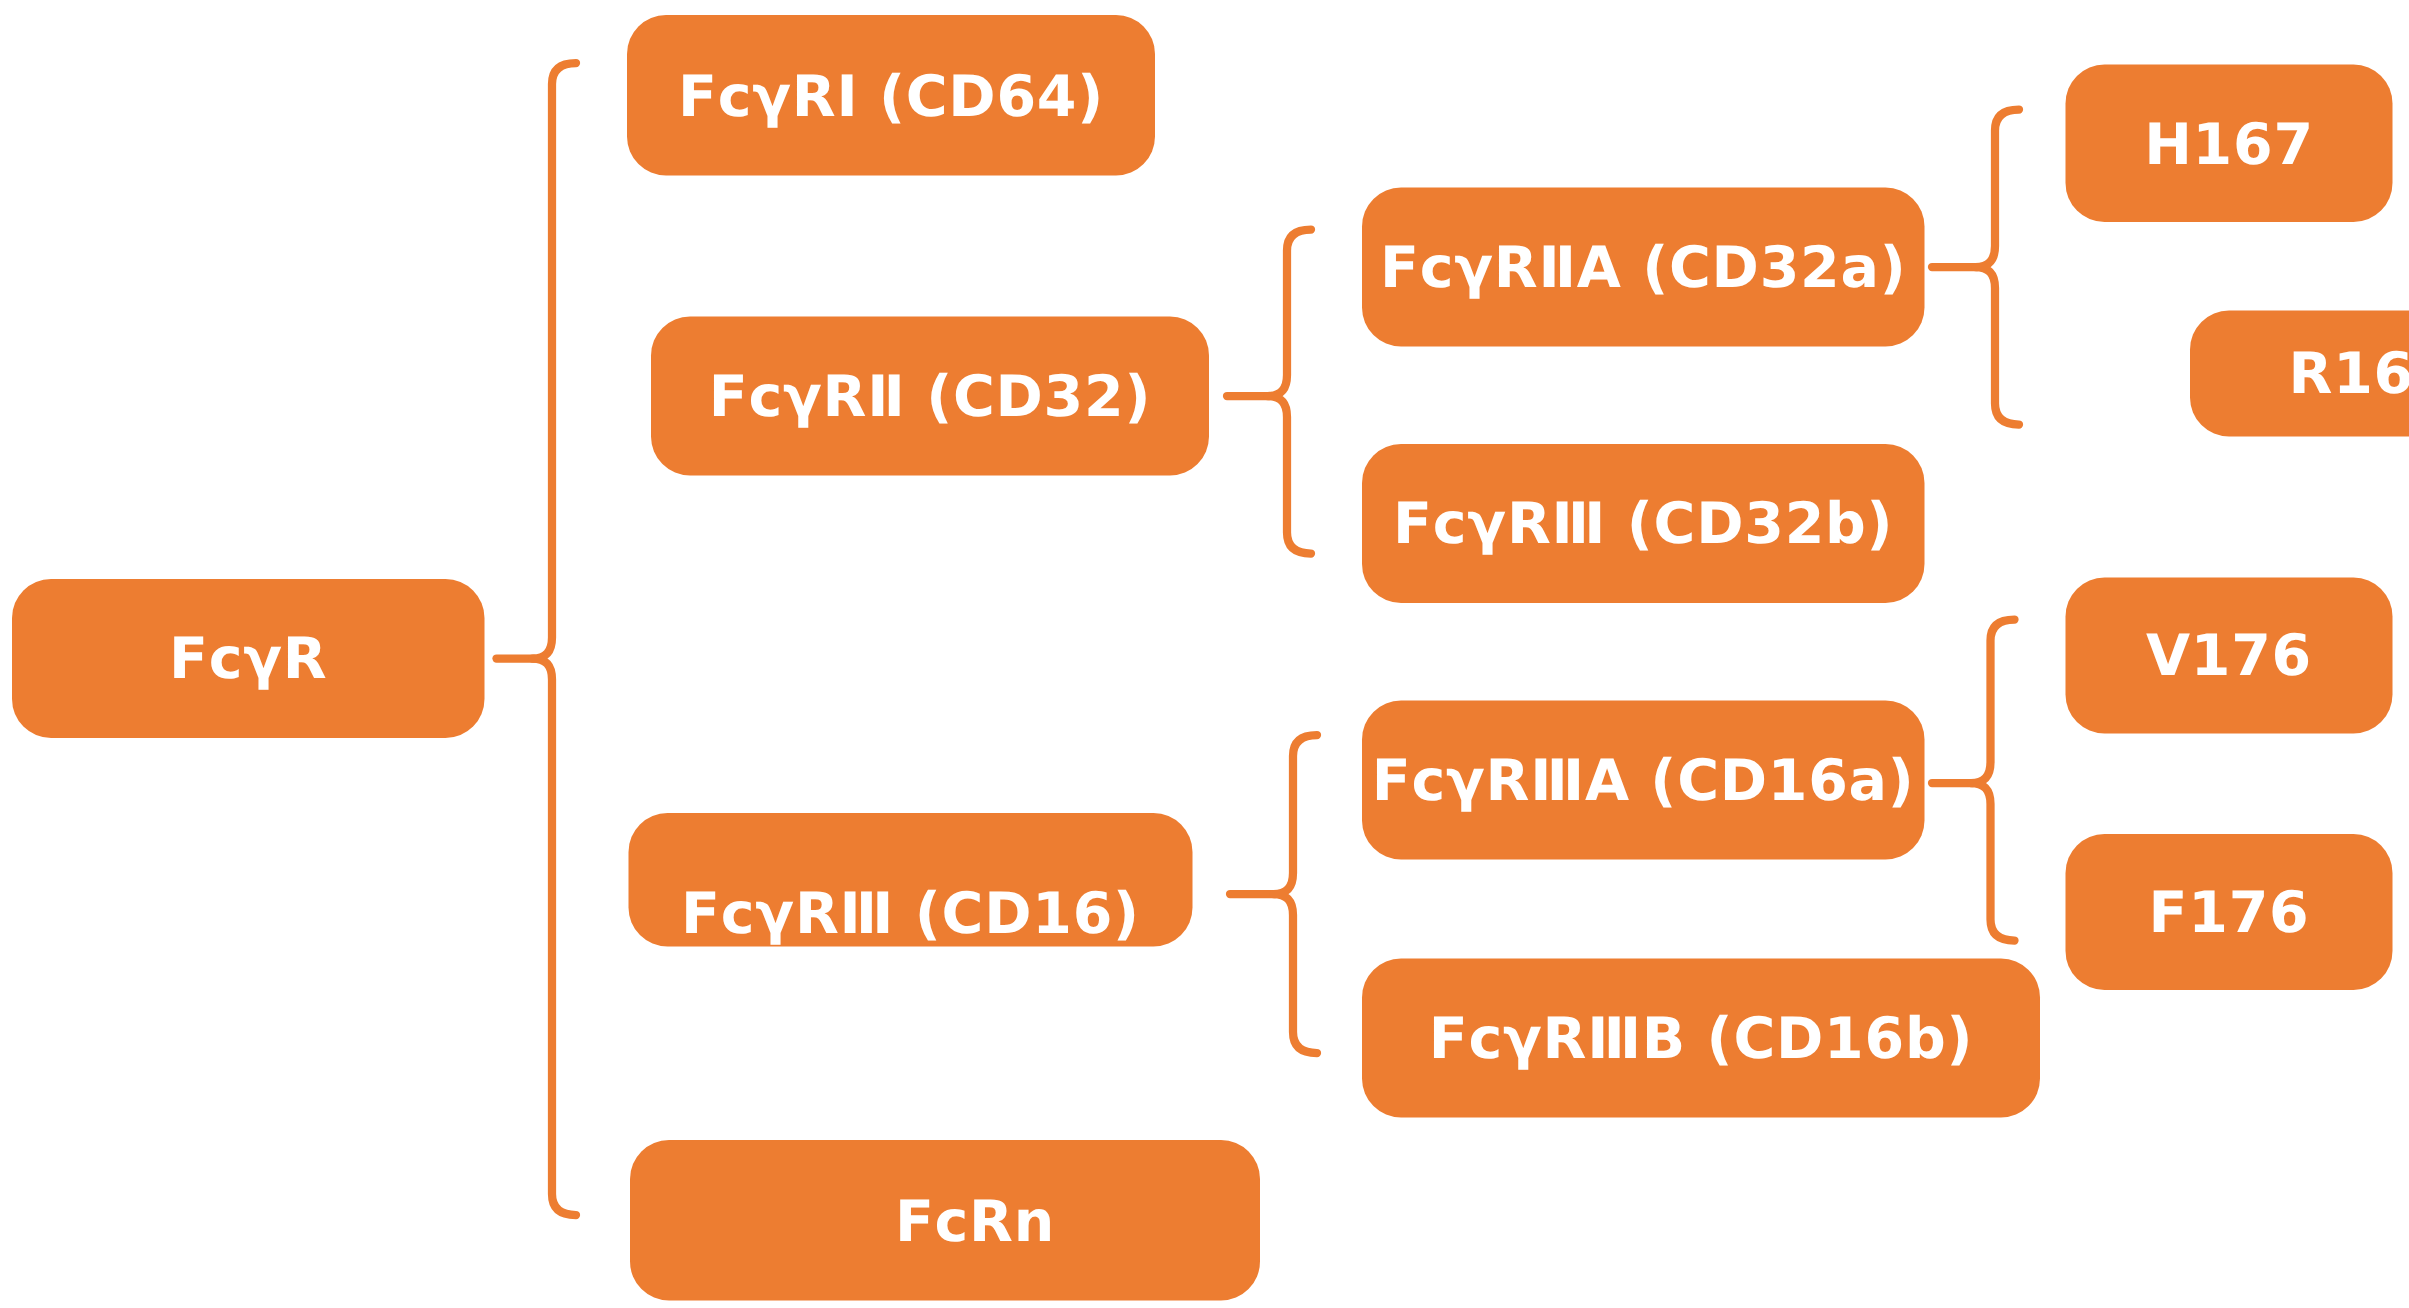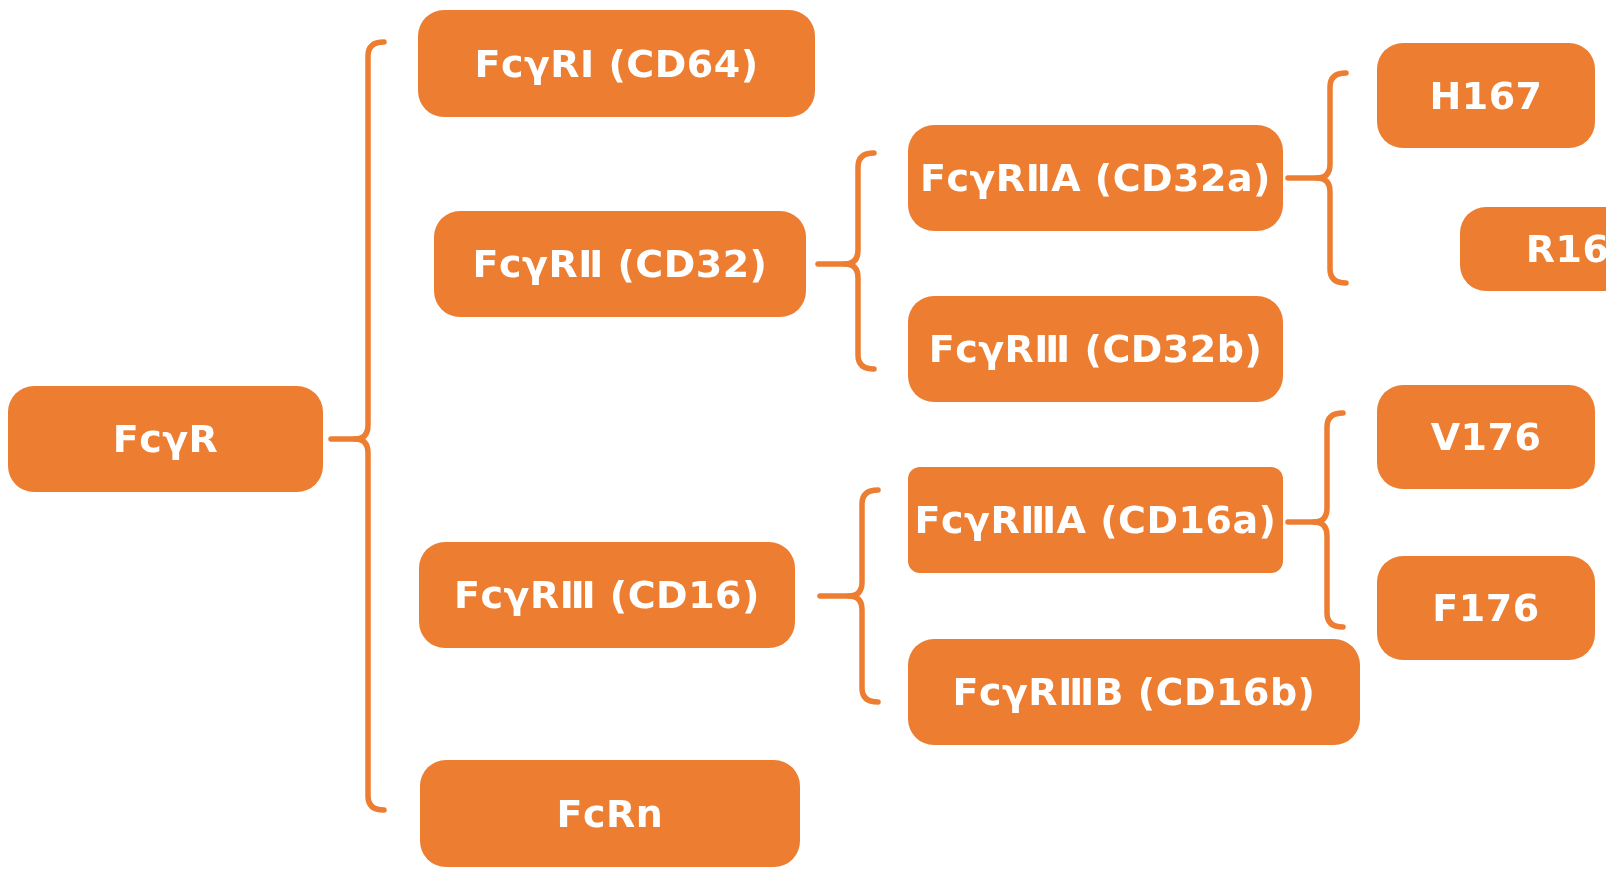--- a/index.html
+++ b/index.html
@@ -38,27 +38,27 @@
     justify-content: center;
     color: #FFFFFF;
     font-weight: bold;
     font-size: 38px;
     letter-spacing: 0.5px;
     white-space: nowrap;
     text-align: center;
   }
   
   #n-fcgr   { left:   8px; top: 386px; width: 315px; height: 106px; }
-  #n-fcgr1  { left: 418px; top:  10px; width: 397px; height: 107px; }
+  #n-fcgr1  { left: 418px; top:  10px; width: 352px; height: 107px; }
   #n-fcgr2  { left: 418px; top: 211px; width: 372px; height: 106px; margin-left: 16px; }
-  #n-fcgr3  { left: 419px; top: 542px; width: 376px; height: 106px; }
-  #n-fcrn   { left: 420px; top: 760px; width: 380px; height: 107px; }
+  #n-fcgr3  { left: 419px; top: 542px; width: 376px; height: 89px; align-items: flex-end; }
+  #n-fcrn   { left: 420px; top: 760px; width: 380px; height: 107px; padding-left: 40px; }
   #n-fcgr2a { left: 908px; top: 125px; width: 375px; height: 106px; align-items: center; }
   #n-fcgr2b { left: 908px; top: 296px; width: 375px; height: 106px; }
-  #n-fcgr3a { left: 908px; top: 467px; width: 375px; height: 106px; border-radius: 12px; }
+  #n-fcgr3a { left: 908px; top: 467px; width: 375px; height: 106px; }
   #n-fcgr3b { left: 908px; top: 639px; width: 452px; height: 106px; }
   #n-h167   { left: 1377px; top:  43px; width: 218px; height: 105px; }
   #n-r167   { left: 1460px; top: 207px; width: 218px; height: 84px; padding-left: 12px; }
   #n-v176   { left: 1377px; top: 385px; width: 218px; height: 104px; }
   #n-f176   { left: 1377px; top: 556px; width: 218px; height: 104px; }
 </style>
 </head>
 <body>
 
 <div class="canvas">

